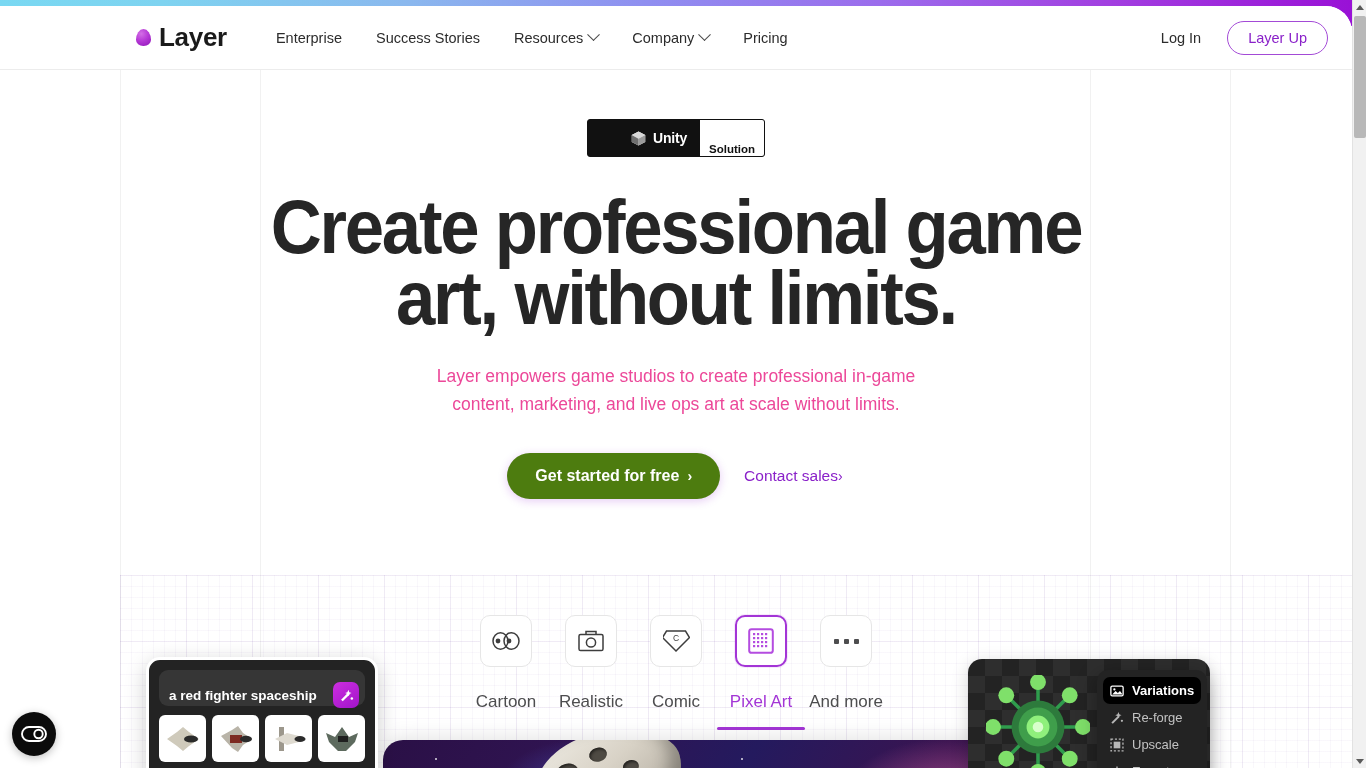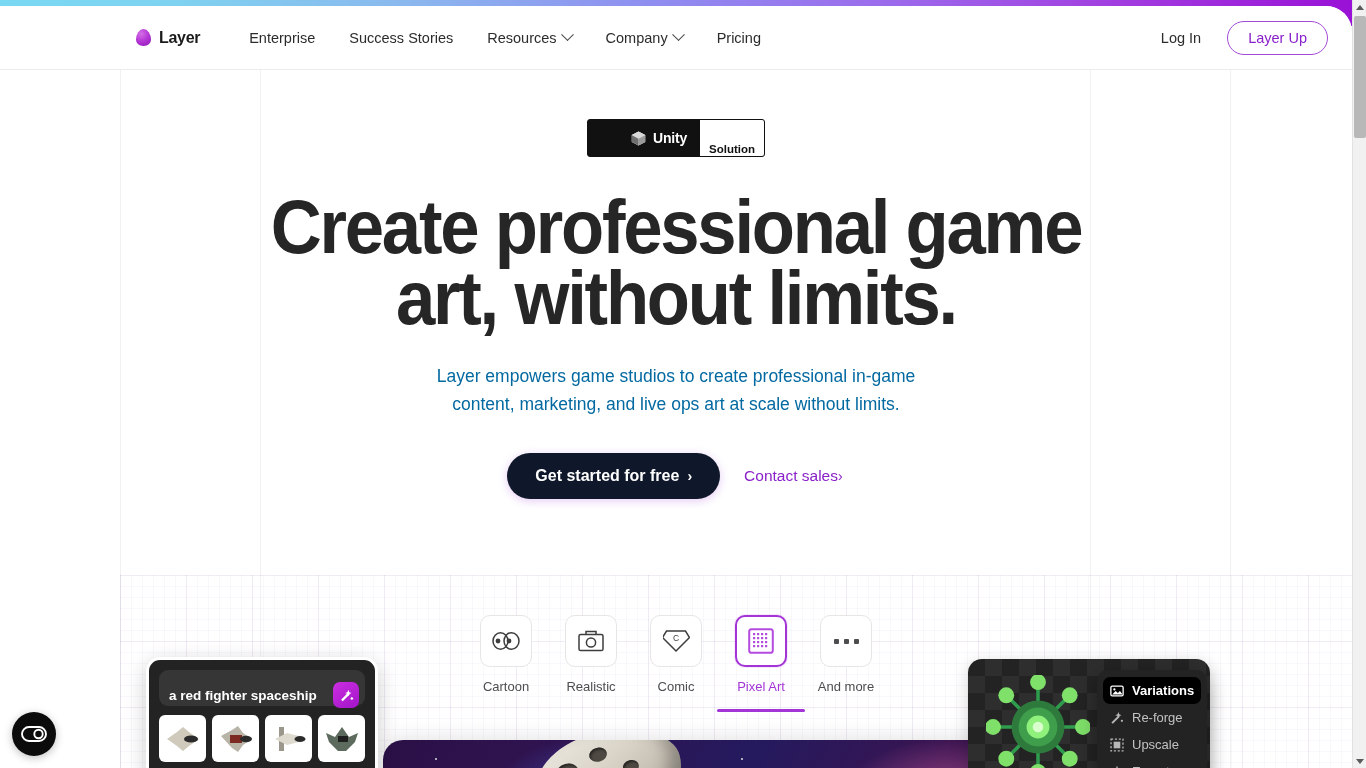--- a/index.html
+++ b/index.html
@@ -66,21 +66,21 @@
     margin-right: 32px;
   }
   .brand-mark {
     width: 15px; height: 17px;
     background: radial-gradient(circle at 35% 28%, #d36ee6 0%, #b63ad6 45%, #8f14b8 100%);
     border-radius: 52% 52% 50% 50% / 66% 66% 36% 36%;
     transform: rotate(0deg);
     flex: none;
   }
   .brand-name {
-    font-size: 16px;
+    font-size: 26px;
     font-weight: bold;
     color: #1a1a1a;
     letter-spacing: -0.3px;
   }
 
   .main-nav { display: flex; align-items: center; gap: 0; }
   .nav-item {
     display: flex;
     align-items: center;
     gap: 6px;
@@ -200,32 +200,32 @@
     color: #262626;
     font-family: "Liberation Sans Narrow", "Liberation Sans", sans-serif;
     transform: scaleX(0.93);
   }
 
   .subhead {
     margin: 29px auto 2px;
     width: 540px;
     font-size: 17.5px;
     line-height: 1.58;
-    color: #0369a1;
+    color: #ec4899;
   }
 
   .cta-row {
     margin-top: 35px;
     display: flex;
     align-items: center;
     justify-content: center;
     gap: 22px;
   }
   .cta-primary {
-    background: #0f172a;
+    background: #4d7c0f;
     color: #fff;
     border: none;
     border-radius: 999px;
     font-size: 16px;
     font-weight: bold;
     font-family: inherit;
     padding: 14px 28px;
     cursor: pointer;
     display: inline-flex;
     align-items: center;
@@ -264,22 +264,22 @@
     border: 1px solid #e6e6e6;
     border-radius: 10px;
     background: #fff;
     display: flex; align-items: center; justify-content: center;
   }
   .style-opt.selected .style-tile {
     border: 2px solid #a335d6;
     box-shadow: 0 0 0 1px rgba(163,53,214,0.10);
   }
   .style-label {
-    margin-top: 12px;
-    font-size: 13px;
+    margin-top: 25px;
+    font-size: 17px;
     color: #4d4d4f;
     white-space: nowrap;
   }
   .style-opt.selected .style-label { color: #a335d6; }
   .style-underline {
     margin-top: 15px;
     width: 88px; height: 2.5px;
     background: #a335d6;
     border-radius: 2px;
   }

